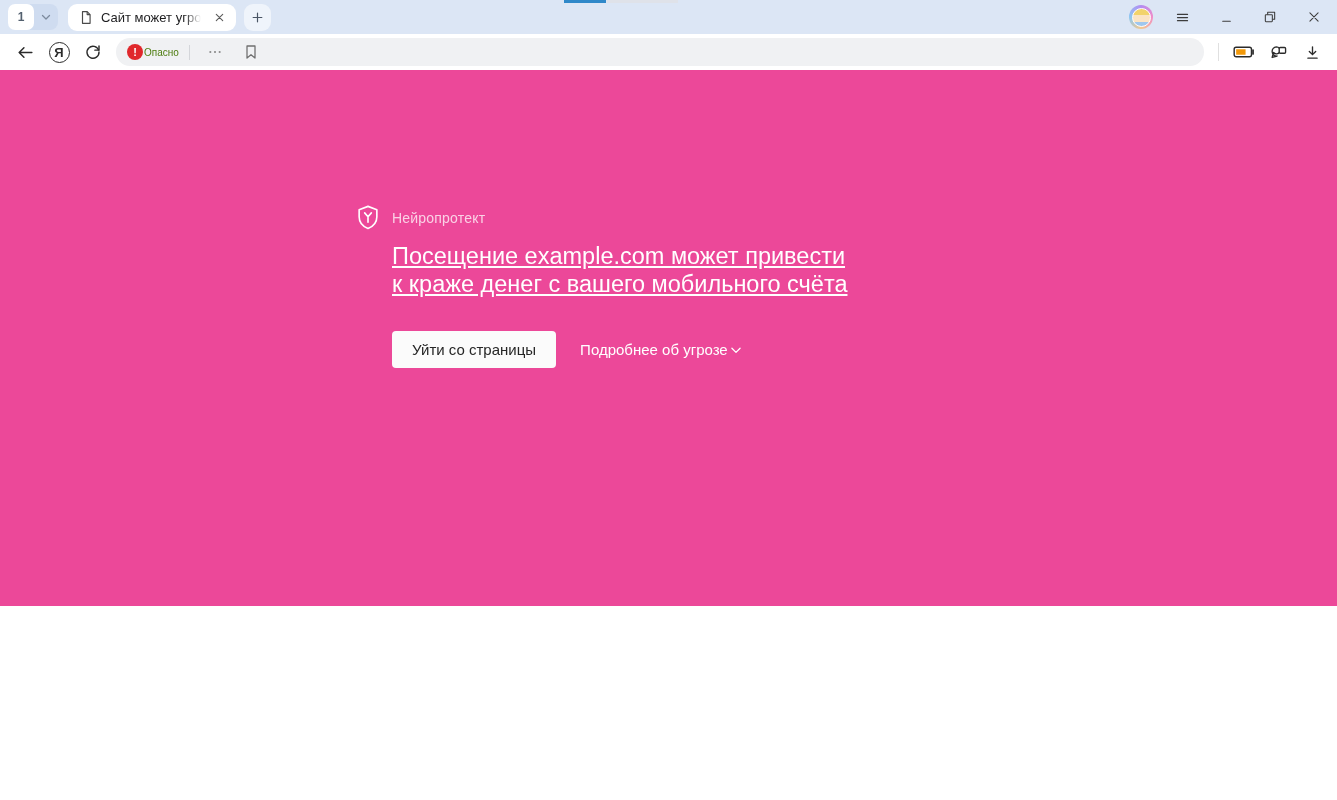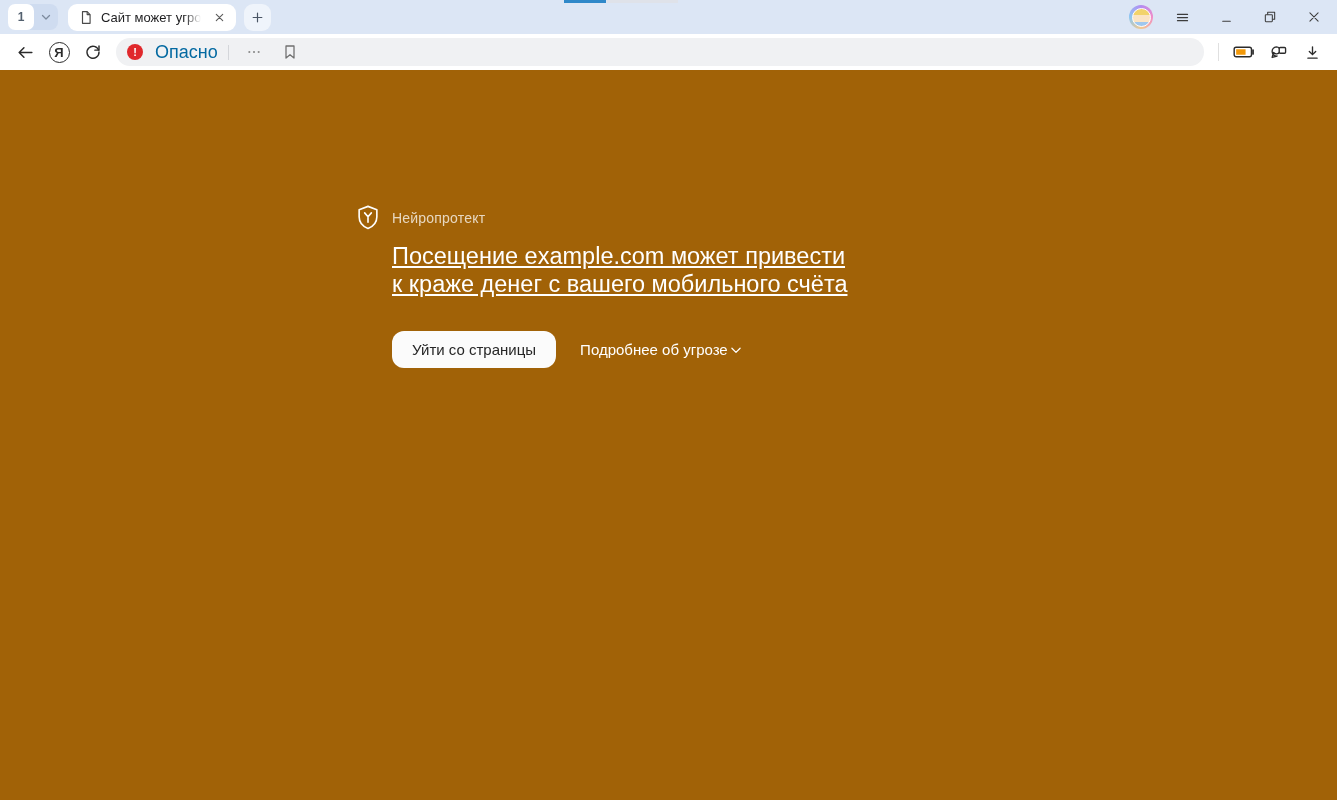--- a/index.html
+++ b/index.html
@@ -72,38 +72,38 @@
   }
   .addressbar {
     flex:1; height:28px; background:#f0f1f3; border-radius:14px;
     display:flex; align-items:center; padding:0 8px 0 11px; margin:0 4px;
   }
   .danger-badge-icon {
     width:16px; height:16px; border-radius:50%; background:#e0282c;
     color:#fff; font-size:11px; font-weight:bold;
     display:flex; align-items:center; justify-content:center; flex:0 0 auto;
   }
-  .danger-label { color:#0369a1; font-size:18px; margin:0 10px 0 12px; cursor:pointer; }
+  .danger-label { color:#4d7c0f; font-size:10px; margin:0 10px 0 1px; cursor:pointer; }
   .addr-divider { width:1px; height:15px; background:#d4d6da; margin-right:10px; }
   .addr-url { font-size:14px; color:#1f1f1f; flex:1; }
   .addr-right { display:flex; align-items:center; gap:6px; }
   .toolbar-divider { width:1px; height:18px; background:#e0e0e0; margin:0 6px; }
 
   
   .content {
-    position:relative; height:730px; background:#a16207;
+    position:relative; height:536px; background:#ec4899;
   }
   .warning-block { position:absolute; left:355px; top:134px; }
   .brand-row { display:flex; align-items:center; gap:11px; }
   .brand-label { font-size:14px; color:rgba(255,255,255,0.75); letter-spacing:0.2px; }
   .heading { margin:11px 0 0 37px; color:#ffffff; font-size:23.5px; line-height:28px; font-weight:500;text-decoration:underline; }
   .heading div { white-space:nowrap; }
   .actions { margin:33px 0 0 37px; display:flex; align-items:center; gap:24px; }
   .leave-btn {
-    background:#fbfbfb; border:none; border-radius:12px; height:37px;
+    background:#fbfbfb; border:none; border-radius:4px; height:37px;
     padding:0 20px; font-family:inherit; font-size:15px; color:#262626; cursor:pointer;
   }
   .details-link {
     display:flex; align-items:center; gap:1px; color:#ffffff;
     font-size:15px; cursor:pointer;
   }
   svg { display:block; }
 </style>
 </head>
 <body>

